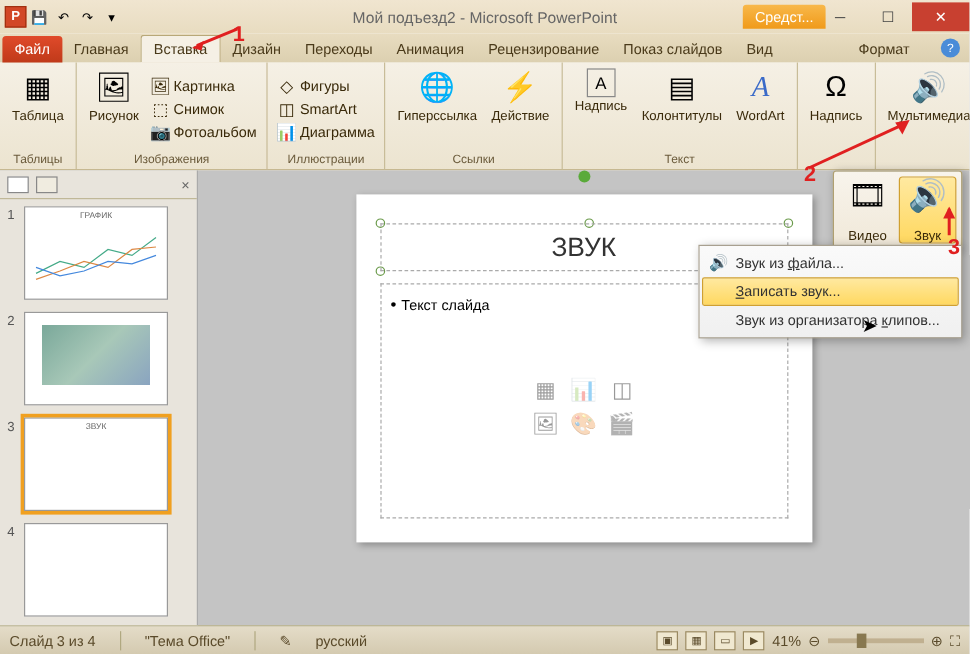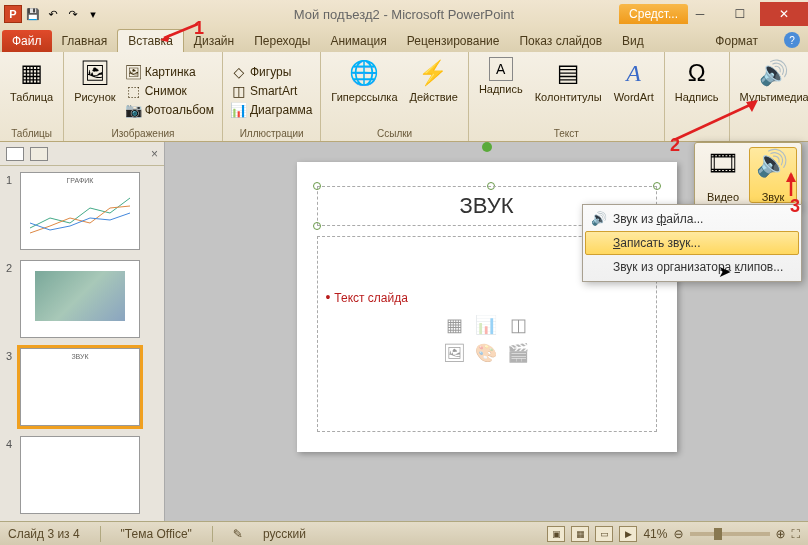--- a/index.html
+++ b/index.html
@@ -47,21 +47,21 @@
 .thumb-num{width:10px;font-size:11px;color:#555;padding-top:2px;}
 .thumb{width:120px;height:78px;background:#fff;border:1px solid #999;position:relative;}
 .thumb.sel{outline:3px solid #f0a020;}
 .thumb-title{font-size:7px;text-align:center;padding-top:4px;color:#666;}
 
 .canvas{flex:1;display:flex;flex-direction:column;}
 .slide-area{flex:1;display:flex;align-items:flex-start;justify-content:center;padding:20px 30px 10px;position:relative;}
 .slide{width:380px;height:290px;background:#fff;box-shadow:2px 2px 6px rgba(0,0,0,0.3);position:relative;}
 .slide-title{position:absolute;top:24px;left:20px;right:20px;height:40px;border:1px dashed #aaa;display:flex;align-items:center;justify-content:center;font-size:22px;color:#333;}
 .slide-body{position:absolute;top:74px;left:20px;right:20px;bottom:20px;border:1px dashed #aaa;padding:8px;}
-.slide-body .bullet{font-size:14px;color:#b91c1c;margin-top:44px;}
+.slide-body .bullet{font-size:14px;color:#000000;}
 .placeholder-icons{position:absolute;top:50%;left:50%;transform:translate(-50%,-40%);display:grid;grid-template-columns:repeat(3,28px);gap:4px;}
 .ph-ico{width:28px;height:24px;opacity:0.4;display:flex;align-items:center;justify-content:center;font-size:18px;}
 .handle{position:absolute;width:8px;height:8px;background:#fff;border:1px solid #6a9a4a;border-radius:50%;}
 .rot-handle{position:absolute;width:10px;height:10px;background:#5aaa3a;border-radius:50%;top:-20px;left:50%;transform:translateX(-50%);}
 
 .notes{height:40px;background:#fff;border-top:2px solid #888;padding:6px 10px;color:#999;font-size:13px;}
 
 
 .media-panel{position:absolute;right:6px;top:142px;background:linear-gradient(#f8f4ec,#f0e8d8);border:1px solid #b0a070;box-shadow:2px 2px 8px rgba(0,0,0,0.3);border-radius:3px;padding:4px;display:flex;gap:2px;z-index:10;}
 .media-btn{width:48px;height:56px;display:flex;flex-direction:column;align-items:center;justify-content:center;border-radius:3px;cursor:pointer;}

